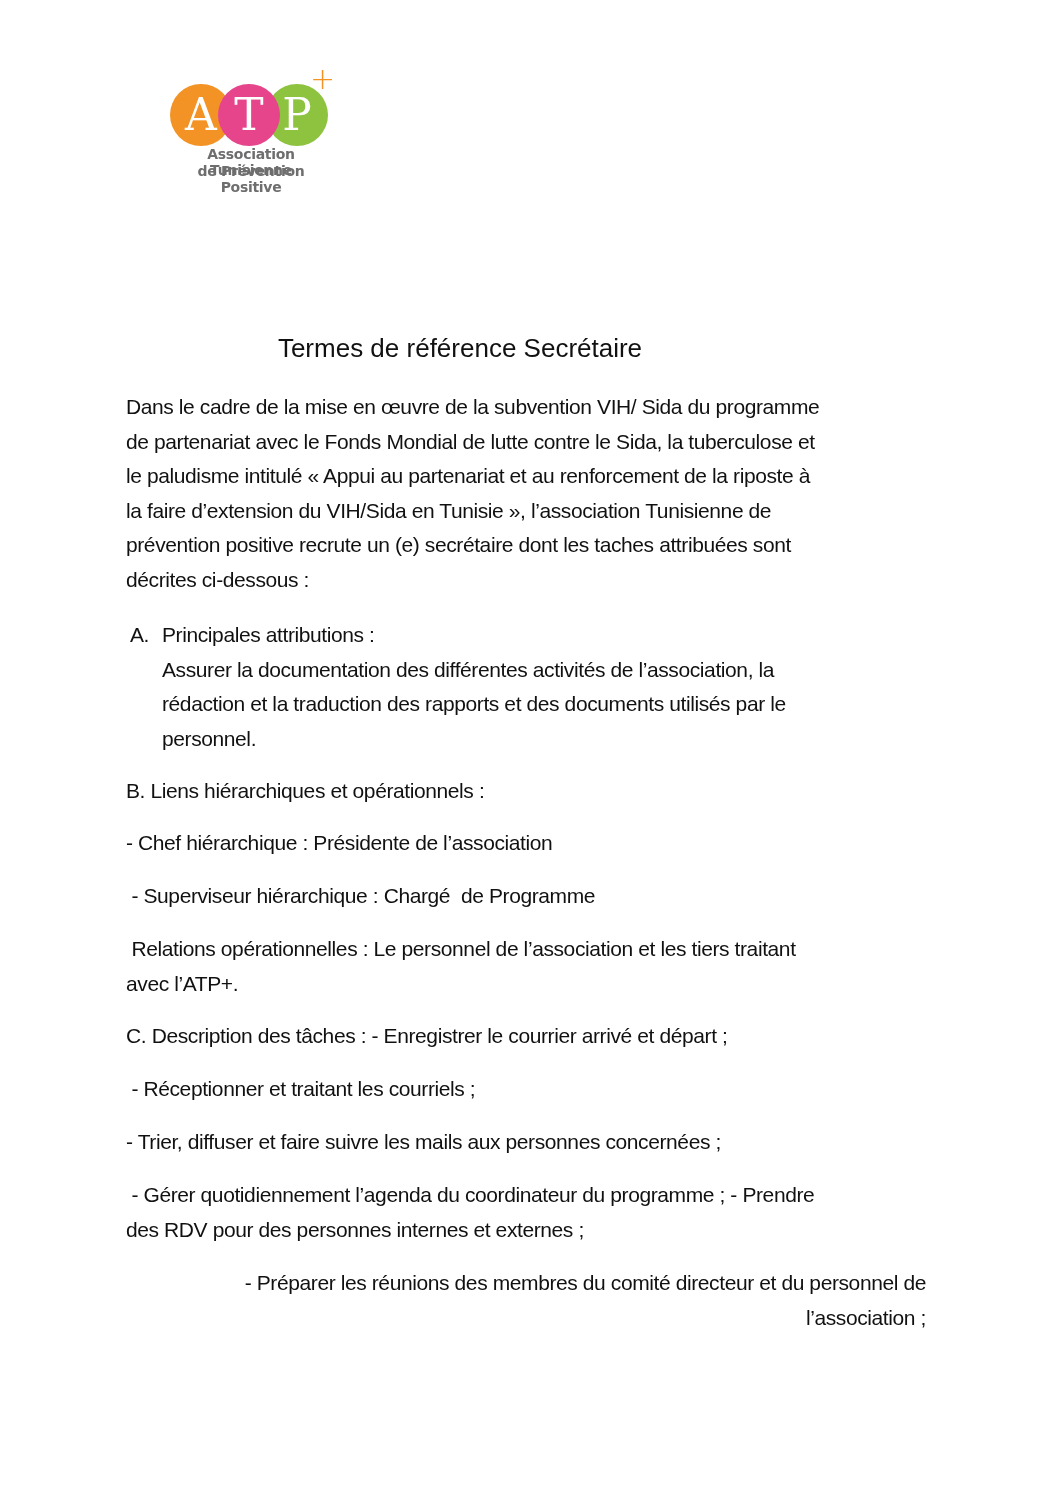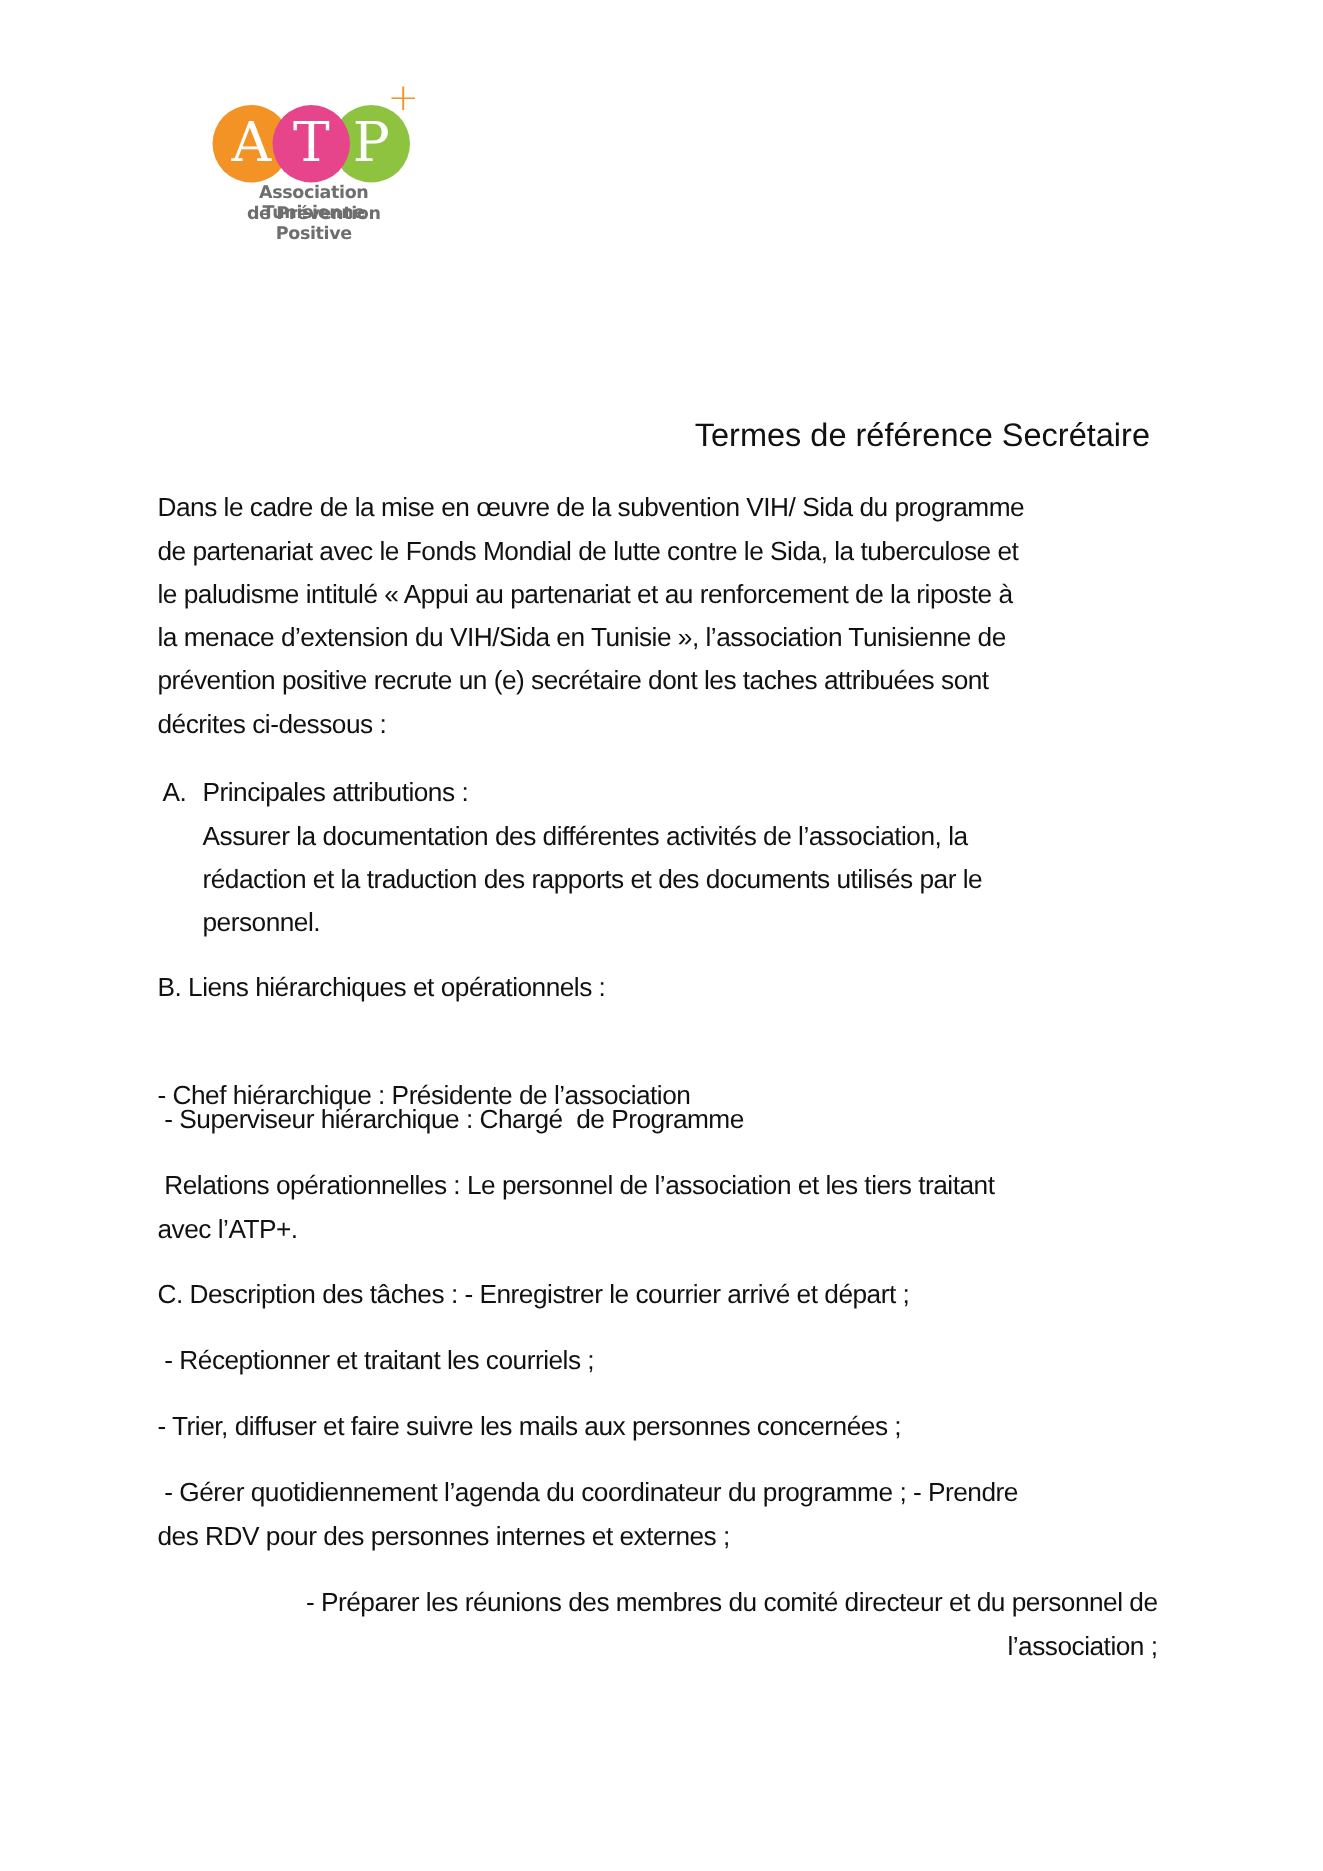--- a/index.html
+++ b/index.html
@@ -68,21 +68,21 @@
       letter-spacing: -0.3px;
     }
     .logo-sub.l1 { top: 76px; }
     .logo-sub.l2 { top: 93px; }
 
     .title {
       position: absolute;
       left: 0;
       width: 920px;
       top: 330px;
-      text-align: right;
+      text-align: center;
       font-size: 26px;
       line-height: 36px;
       color: #111;
     }
     .text {
       position: absolute;
       left: 126px;
       width: 800px;
       font-size: 21px;
       line-height: 34.5px;
@@ -122,39 +122,39 @@
   <div class="logo-sub l1">Association Tunisienne</div>
   <div class="logo-sub l2">de Prévention Positive</div>
 </div>
 
 <div class="title">Termes de référence Secrétaire</div>
 
 <div class="text para-intro">
   <span class="line">Dans le cadre de la mise en œuvre de la subvention VIH/ Sida du programme</span>
   <span class="line">de partenariat avec le Fonds Mondial de lutte contre le Sida, la tuberculose et</span>
   <span class="line">le paludisme intitulé « Appui au partenariat et au renforcement de la riposte à</span>
-  <span class="line">la menace d’extension du VIH/Sida en Tunisie », l’association Tunisienne de</span>
+  <span class="line">la faire d’extension du VIH/Sida en Tunisie », l’association Tunisienne de</span>
   <span class="line">prévention positive recrute un (e) secrétaire dont les taches attribuées sont</span>
   <span class="line">décrites ci-dessous :</span>
 </div>
 
 <div class="text section-a">
   <div class="label">
     <span class="marker">A.</span>
     <span>Principales attributions :</span>
   </div>
   <div class="indent">
     <span class="line">Assurer la documentation des différentes activités de l’association, la</span>
     <span class="line">rédaction et la traduction des rapports et des documents utilisés par le</span>
     <span class="line">personnel.</span>
   </div>
 </div>
 
 <div class="text p-b">B. Liens hiérarchiques et opérationnels :</div>
-<div class="text p-chef" style="white-space:pre;margin-top:34px;">- Chef hiérarchique : Présidente de l’association</div>
+<div class="text p-chef" style="white-space:pre;">- Chef hiérarchique : Présidente de l’association</div>
 <div class="text p-sup" style="white-space:pre;"> - Superviseur hiérarchique : Chargé  de Programme</div>
 <div class="text p-rel">
   <span class="line" style="white-space:pre;"> Relations opérationnelles : Le personnel de l’association et les tiers traitant</span>
   <span class="line">avec l’ATP+.</span>
 </div>
 
 <div class="text p-c">C. Description des tâches : - Enregistrer le courrier arrivé et départ ;</div>
 <div class="text p-rec">
   <span class="line" style="white-space:pre;"> - Réceptionner et traitant les courriels ;</span>
 </div>

